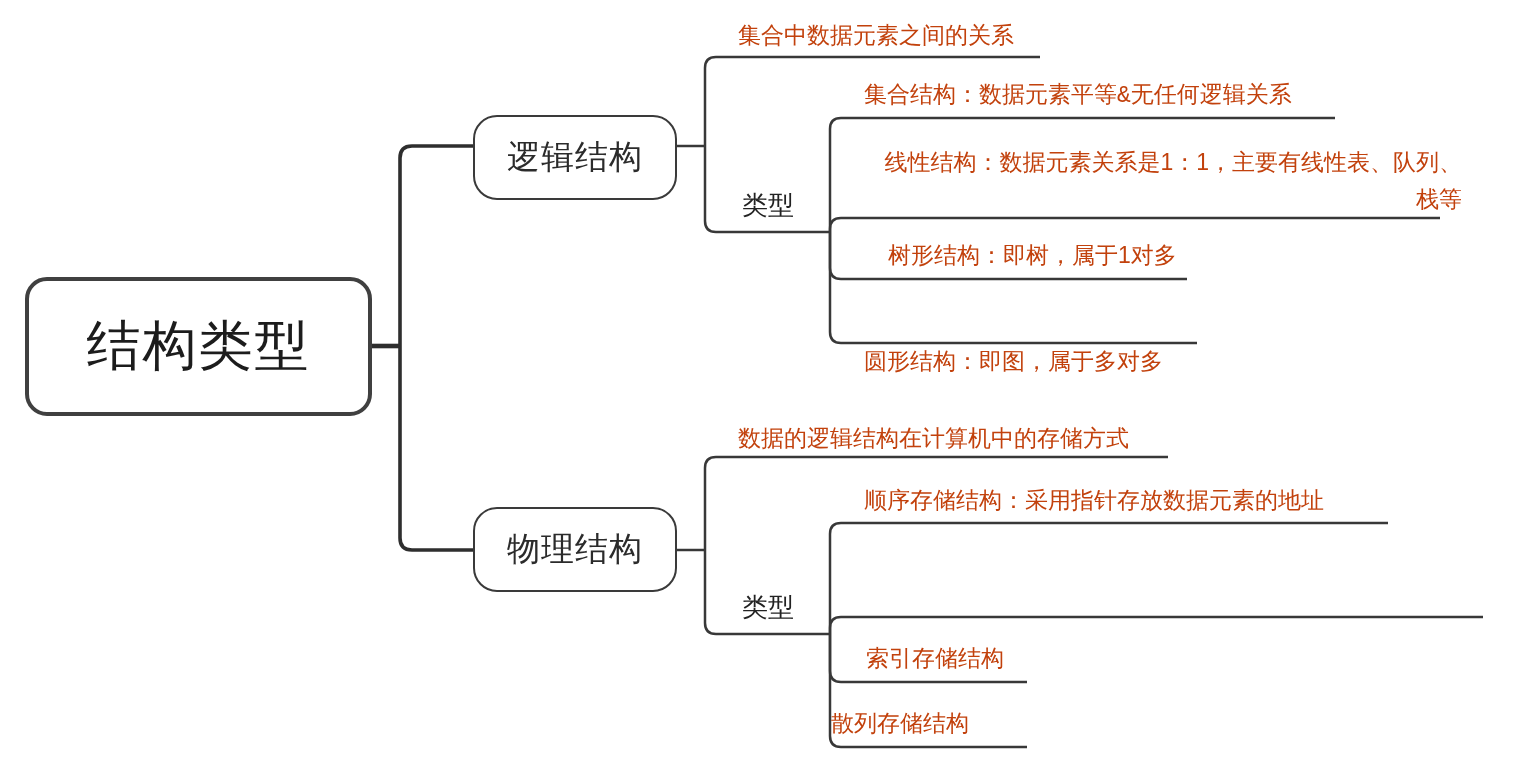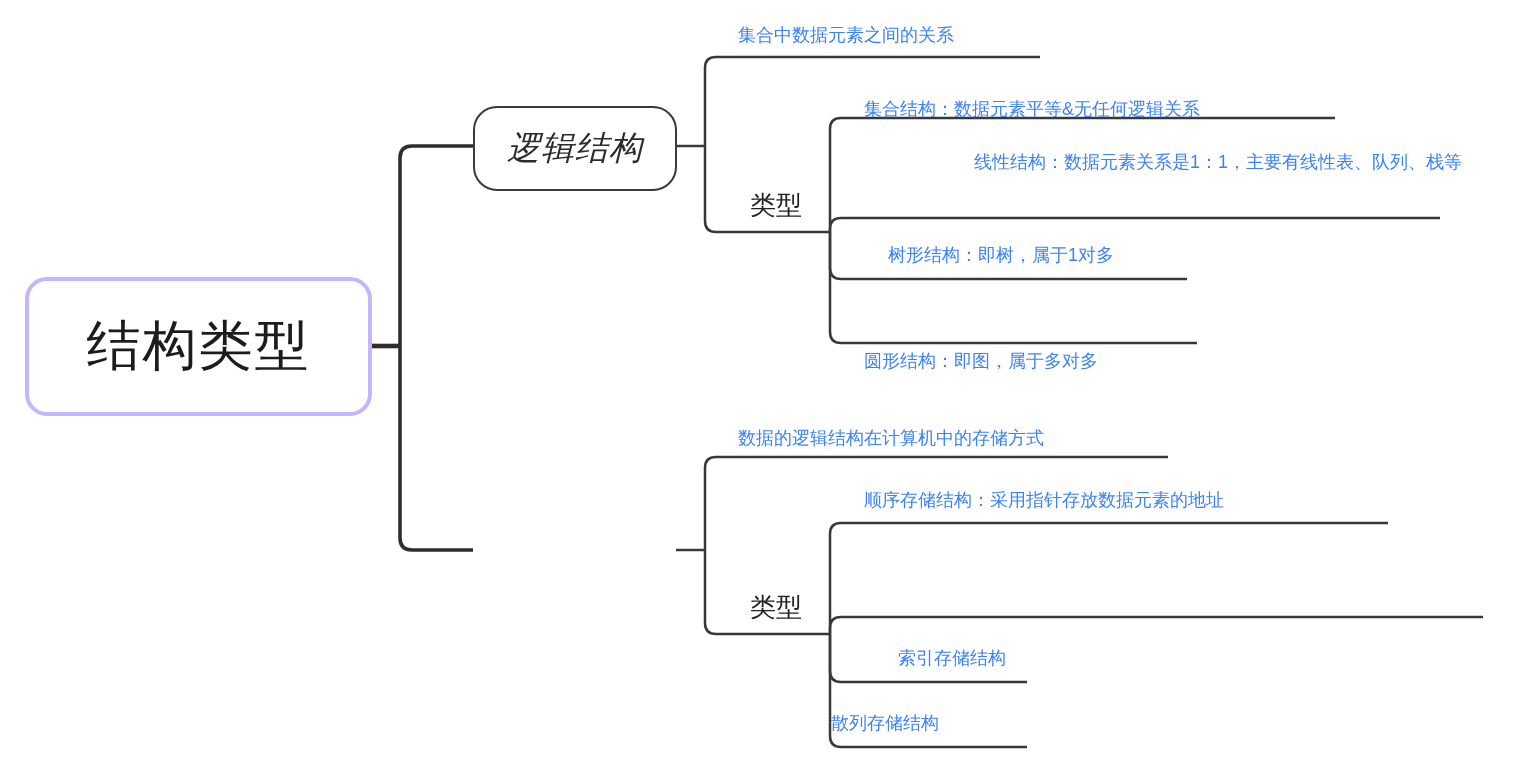--- a/index.html
+++ b/index.html
@@ -15,30 +15,30 @@
   .node{
     position:absolute;
     display:flex;align-items:center;justify-content:center;
     background:#ffffff;
     box-sizing:border-box;
     text-align:center;
     cursor:default;
   }
   .root-node{
     left:25px;top:277px;width:347px;height:139px;
-    border:4px solid #c4b5fd;border-radius:22px;
+    border:4px solid #404040;border-radius:22px;
     font-size:54px;letter-spacing:2px;color:#1c1c1c;
   }
   .branch-node{
     width:204px;height:85px;
     border:2.5px solid #3a3a3a;border-radius:24px;
     font-size:33px;letter-spacing:1px;color:#2b2b2b;
   }
-  .txt{position:absolute;white-space:nowrap;font-size:18px;line-height:31px;color:#3b82f6;}
-  .group-label{font-size:26px;color:#222;margin-left:8px;}
+  .txt{position:absolute;white-space:nowrap;font-size:23px;line-height:31px;color:#c2410c;}
+  .group-label{font-size:26px;color:#222;}
   .leaf-multi{white-space:normal;line-height:37px;text-align:right;}
 </style>
 </head>
 <body>
 
 <div id="canvas">
 
   <svg id="wires" viewBox="0 0 1516 766" xmlns="http://www.w3.org/2000/svg">
 
     <g stroke="#2e2e2e" fill="none">
@@ -63,39 +63,40 @@
       <path d="M705 550 V623 Q705 634 716 634 H830"></path>
       <path d="M830 634 V534 Q830 523 841 523 H1388"></path>
       <path d="M830 634 V628 Q830 617 841 617 H1483"></path>
       <path d="M830 634 V671 Q830 682 841 682 H1027"></path>
       <path d="M830 634 V736 Q830 747 841 747 H1027"></path>
     </g>
   </svg>
 
   <div class="node root-node">结构类型</div>
 
-  <div class="node branch-node" style="left:473px;top:106px;font-style:italic;">逻辑结构</div>
+  <div class="node branch-node" style="left:473px;top:115px;">逻辑结构</div>
 
+  <div class="node branch-node" style="left:473px;top:507px;">物理结构</div>
 
   <div class="txt" style="left:738px;top:20px;">集合中数据元素之间的关系</div>
 
   <div class="txt group-label" style="left:742px;top:190px;">类型</div>
 
-  <div class="txt" style="left:864px;top:94px;">集合结构：数据元素平等&amp;无任何逻辑关系</div>
+  <div class="txt" style="left:864px;top:81px;font-family:Liberation Mono, monospace;">集合结构：数据元素平等&amp;无任何逻辑关系</div>
 
   <div class="txt leaf-multi" style="left:864px;top:144px;width:598px;">线性结构：数据元素关系是1：1，主要有线性表、队列、栈等</div>
 
   <div class="txt" style="left:888px;top:240px;">树形结构：即树，属于1对多</div>
 
   <div class="txt" style="left:864px;top:302px;margin-top:44px;">圆形结构：即图，属于多对多</div>
 
   <div class="txt" style="left:738px;top:423px;">数据的逻辑结构在计算机中的存储方式</div>
 
   <div class="txt group-label" style="left:742px;top:592px;">类型</div>
 
   <div class="txt" style="left:864px;top:485px;">顺序存储结构：采用指针存放数据元素的地址</div>
 
 
-  <div class="txt" style="left:898px;top:643px;">索引存储结构</div>
+  <div class="txt" style="left:866px;top:643px;">索引存储结构</div>
 
   <div class="txt" style="left:822px;top:708px;margin-left:9px;">散列存储结构</div>
 
 </div>
 
 </body></html>

